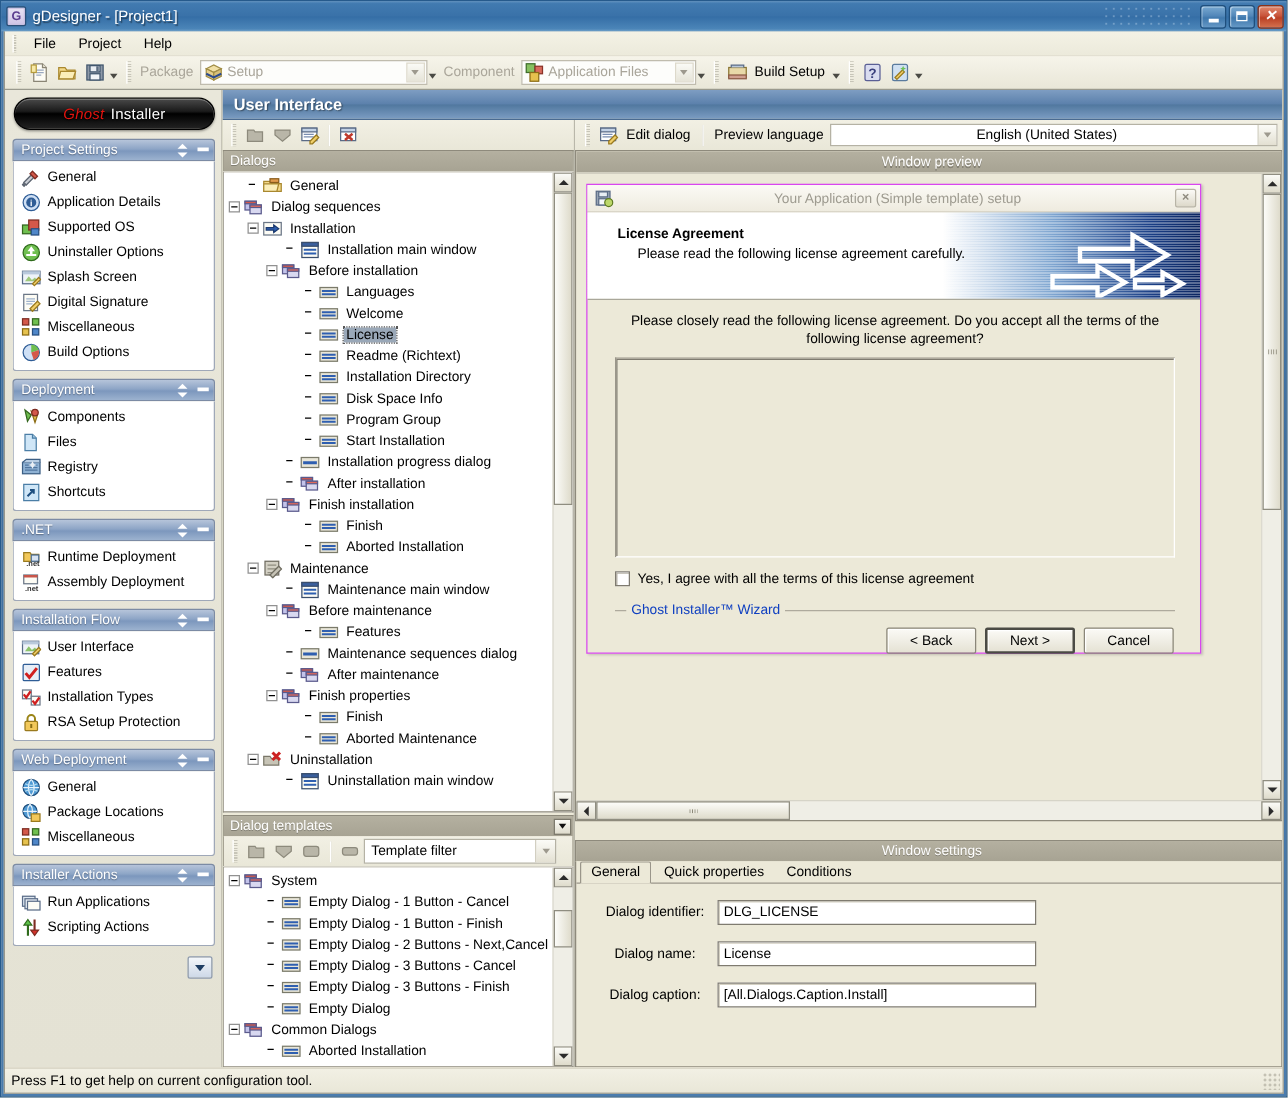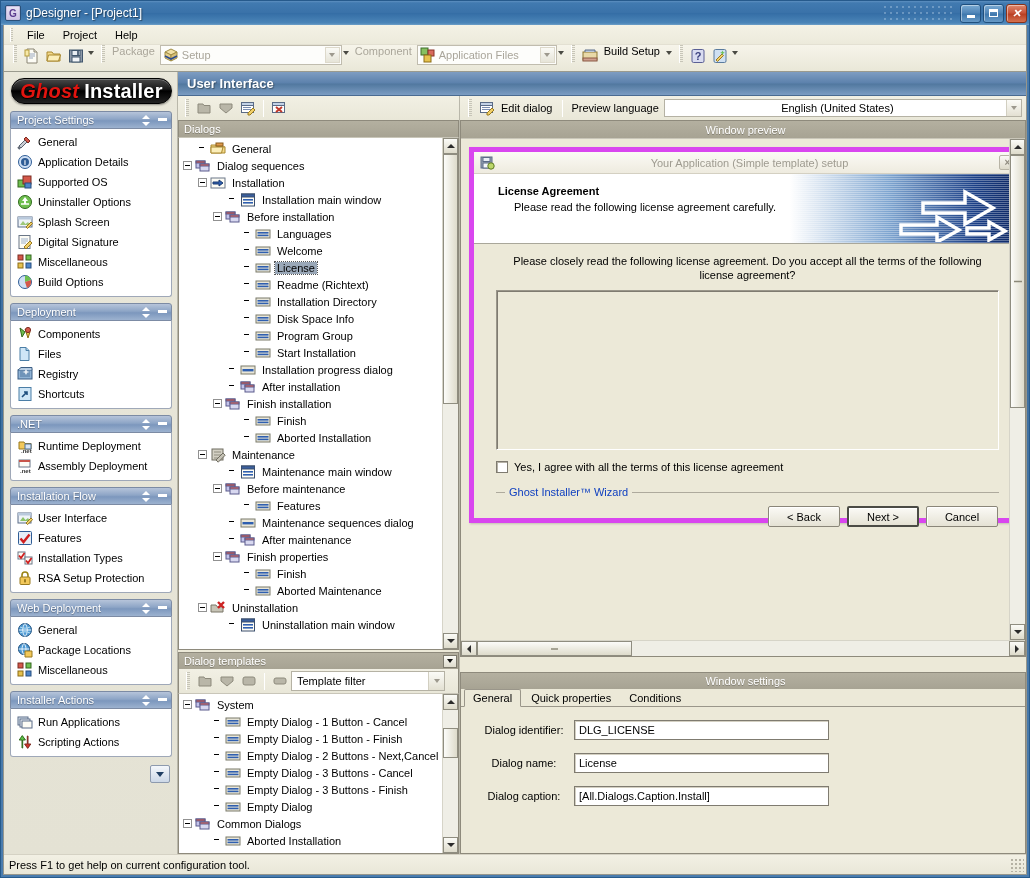--- a/index.html
+++ b/index.html
@@ -98,21 +98,21 @@
   }
   .menu-item {
     padding: 2px 9px; font-size: 11px; color: #000;
     cursor: default;
   }
 
   
   #toolbar {
     height: 27px; flex: 0 0 27px;
     background: linear-gradient(to bottom, #f6f4ea, #e9e7d8);
-    display: flex; align-items: flex-start;
+    display: flex; align-items: center;
     padding-left: 5px;
     border-bottom: 1px solid #9a9a8e;
   }
   .tb-grip { width: 4px; height: 18px; margin: 0 4px;
      background: repeating-linear-gradient(to bottom, #c7c5b8 0 1px, transparent 1px 2px);
      border-left: 1px solid #fff; flex: 0 0 4px;
   }
   .tbtn { width: 22px; height: 22px; display:flex; align-items:center; justify-content:center; }
   .arrow-dn { width: 0; height: 0; border-left: 3.5px solid transparent; border-right: 3.5px solid transparent;
      border-top: 4px solid #4a4a44; margin: 6px 3px 0 1px; }
@@ -147,21 +147,21 @@
     overflow: hidden;
     border-right: 1px solid #b9b7aa;
   }
   #logo {
     height: 26px; margin: 2px 0 7px 1px;
     border-radius: 13px;
     background: linear-gradient(to bottom, #4a4a4a 0%, #1a1a1a 42%, #000 50%, #232323 100%);
     border: 1px solid #000;
     box-shadow: 0 1px 2px rgba(0,0,0,.4), inset 0 1px 0 rgba(255,255,255,.28);
     display: flex; align-items: center; justify-content: center;
-    font-size: 20px; font-weight: bold; letter-spacing: .2px;
+    font-size: 12px; font-weight: normal; letter-spacing: .2px;
     font-family: "Liberation Sans", sans-serif;
     overflow: hidden;
   }
   #logo .g1 { color: #e2140f; text-shadow: 0 1px 1px #000; font-style: italic; }
   #logo .g2 { color: #ffffff; text-shadow: 0 1px 1px #000; margin-left: 5px; }
 
   .panel { margin-bottom: 6px; }
   .panel-head {
     height: 18px;
     background: linear-gradient(to bottom, #b6c4da 0%, #8da5c6 45%, #7c97bd 55%, #9cb2cf 100%);
@@ -291,22 +291,22 @@
   .lang-combo .t { flex:1; padding-left:4px; }
   .lang-combo .b { width:15px;height:16px;background:linear-gradient(to bottom,#fbfbf7,#e3e0d2);
       border-left:1px solid #d2cfc1;display:flex;align-items:center;justify-content:center;}
 
   #prev-dock { flex:1; display:flex; flex-direction:column; overflow:hidden; border:1px solid #8e8a7c; }
   #prev-body { flex:1; display:flex; overflow:hidden; background:#ece9d8; border-top:1px solid #c9c6b9;}
   #prev-canvas { flex:1; position:relative; overflow:hidden; padding: 8px 6px 6px 8px; }
 
   
   #setup-dlg {
-    width: 555px; height: 376px;
-    background:#ece9d8; border:5px solid #d946ef;
+    width: 492px; height: 376px;
+    background:#ece9d8; border:1px solid #d946ef;
     box-shadow: 1px 1px 2px rgba(0,0,0,.18);
     display:flex; flex-direction:column;
     position: relative;
   }
   #sd-title { height:22px; flex:0 0 22px; display:flex; align-items:center;
     background: linear-gradient(to bottom,#fbfaf5,#eeebdf);
     border-bottom:1px solid #d4d0c2; padding:0 3px 0 5px; }
   #sd-title .sd-ico { width:16px;height:16px;margin-right:5px;flex:0 0 16px; position:relative;}
   #sd-title .sd-txt { flex:1; font-size:11px; color:#9e9b90; }
   #sd-title .sd-x { width:17px;height:15px; background:linear-gradient(to bottom,#fbfaf6,#ddd9ca);

